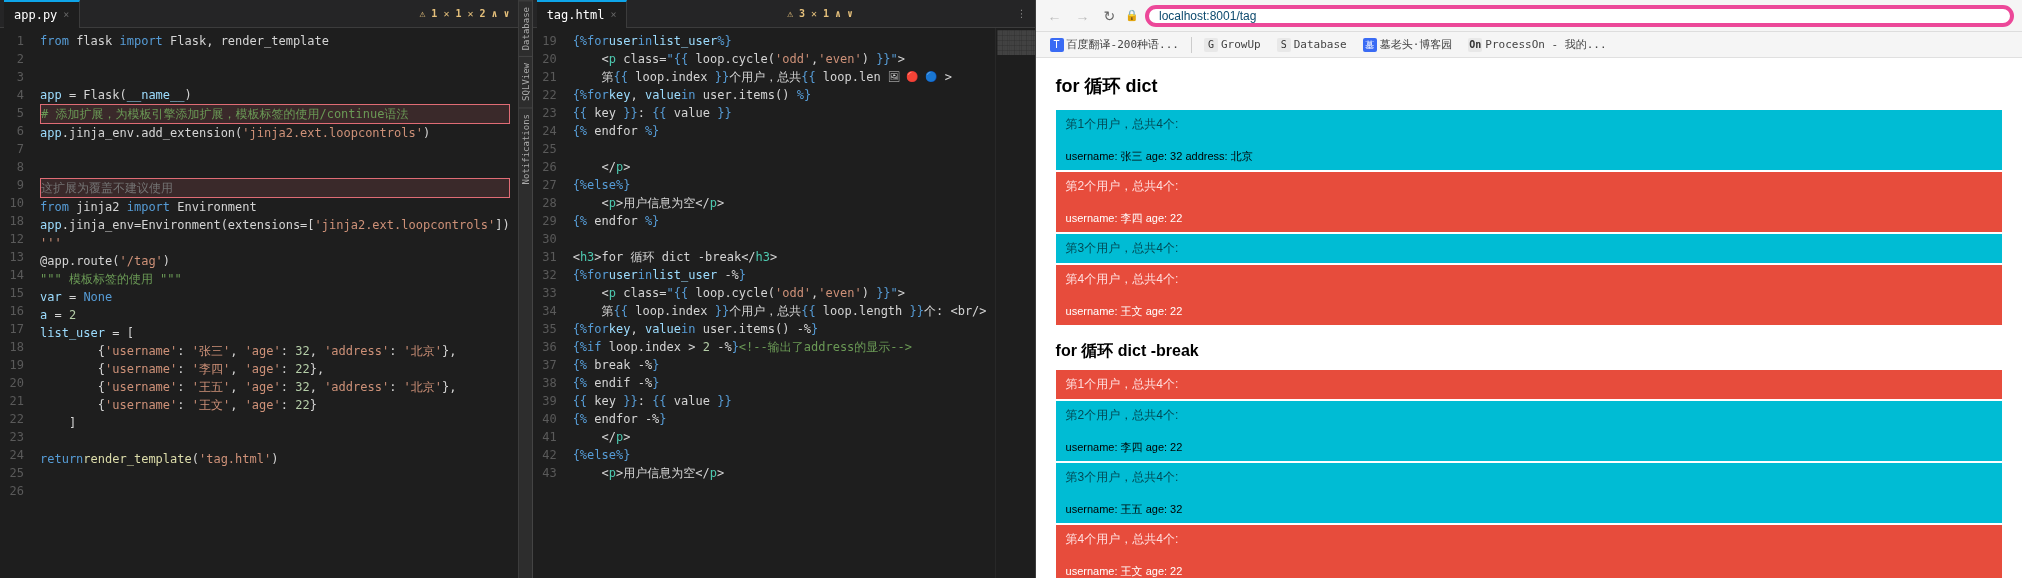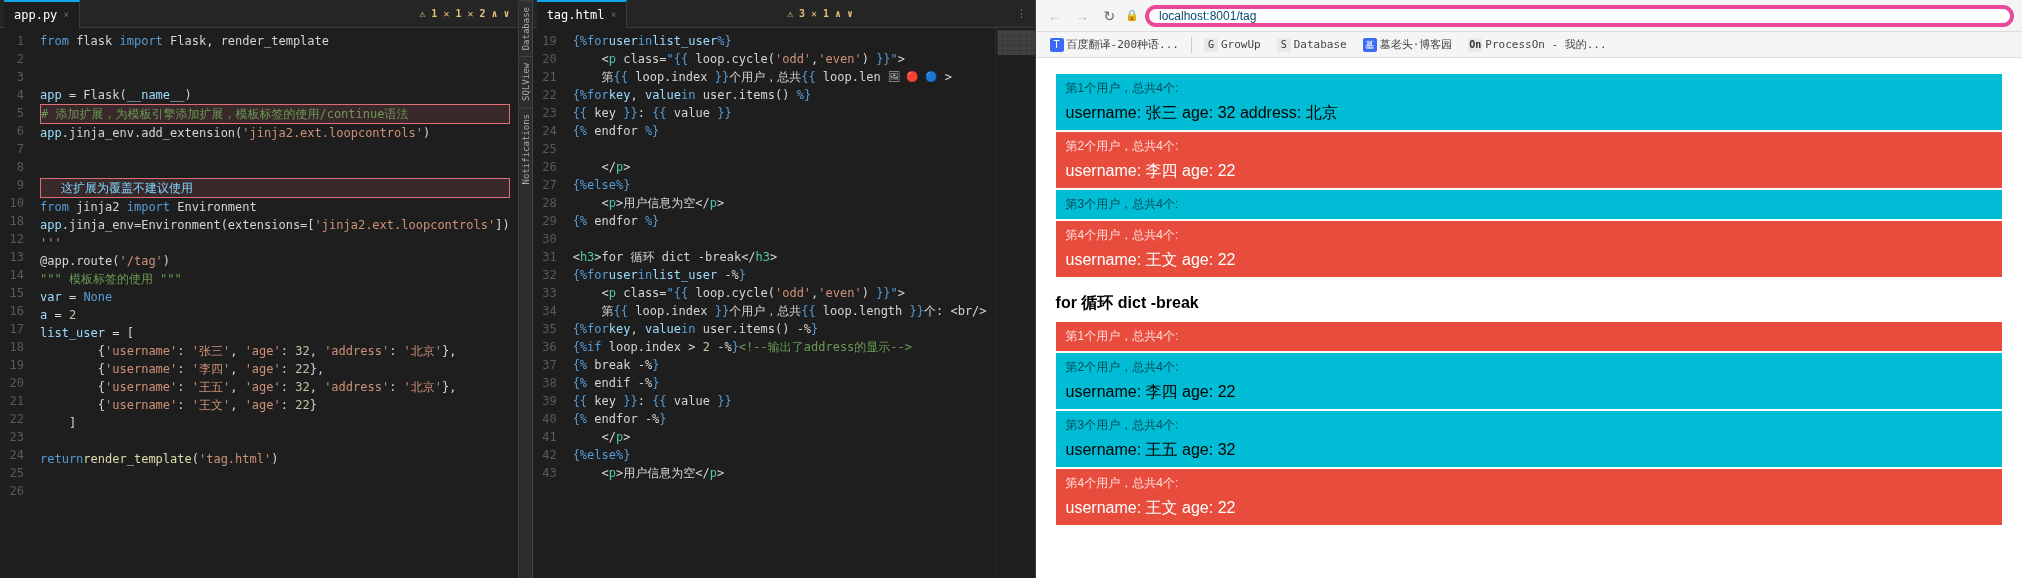--- a/index.html
+++ b/index.html
@@ -53,21 +53,21 @@
     .browser-content { flex: 1; overflow-y: auto; padding: 16px 20px; background: #fff; font-family: 'SimSun', '宋体', serif; }
 
     .section-title { font-size: 18px; font-weight: bold; color: #000; margin-bottom: 12px; font-family: sans-serif; }
     .sub-section-title { font-size: 16px; font-weight: bold; color: #000; margin: 16px 0 8px 0; font-family: sans-serif; }
 
     .user-card { padding: 6px 10px; margin-bottom: 2px; font-size: 13px; font-family: sans-serif; }
     .user-card.red { background: #e74c3c; color: #fff; }
     .user-card.cyan { background: #00bcd4; color: #000; }
     .user-card.red .user-label { color: #ffdddd; font-size: 12px; }
     .user-card.cyan .user-label { color: #004a55; font-size: 12px; }
-    .user-card .user-info { font-size: 16px; margin-top: 6px; }
+    .user-card .user-info { font-size: 11px; margin-top: 16px; }
 
     .tab-gutter { display: flex; align-items: center; margin-left: auto; gap: 4px; padding-right: 4px; font-weight: bold; }
 
     .minimap { width: 40px; background: #1e1e1e; border-left: 1px solid #333; }
 
     
     .code-area::-webkit-scrollbar { width: 6px; height: 6px; }
     .code-area::-webkit-scrollbar-track { background: #1e1e1e; }
     .code-area::-webkit-scrollbar-thumb { background: #555; }
 
@@ -119,21 +119,21 @@
     </div>
     <div class="code-area">
       <div class="code-line"><span class="kw">from</span> flask <span class="kw">import</span> Flask, render_template</div>
       <div class="code-line">&nbsp;</div>
       <div class="code-line">&nbsp;</div>
       <div class="code-line"><span class="var">app</span> = Flask(<span class="var">__name__</span>)</div>
       <div class="code-line" style="border: 1px solid #e06c75; background: rgba(224,108,117,0.15);"><span class="cmt"># 添加扩展，为模板引擎添加扩展，模板标签的使用/continue语法</span></div>
       <div class="code-line"><span class="var">app</span>.jinja_env.add_extension(<span class="str">'jinja2.ext.loopcontrols'</span>)</div>
       <div class="code-line">&nbsp;</div>
       <div class="code-line">&nbsp;</div>
-      <div class="code-line" style="border: 1px solid #e06c75; background: rgba(224,108,117,0.15);"><span style="color:#7dd3fc;padding-left:20px;">这扩展为覆盖不建议使用</span></div>
+      <div class="code-line" style="border: 1px solid #e06c75; background: rgba(224,108,117,0.15);"><span style="color:#737373;">这扩展为覆盖不建议使用</span></div>
       <div class="code-line"><span class="kw">from</span> jinja2 <span class="kw">import</span> Environment</div>
       <div class="code-line"><span class="var">app</span>.jinja_env=Environment(extensions=[<span class="str">'jinja2.ext.loopcontrols'</span>])</div>
       <div class="code-line"><span class="str">'''</span></div>
       <div class="code-line"><span class="op">@</span>app.route(<span class="str">'/tag'</span>)</div>
       <div class="code-line">    <span class="cmt">""" 模板标签的使用 """</span></div>
       <div class="code-line">    <span class="var">var</span> = <span class="kw">None</span></div>
       <div class="code-line">    <span class="var">a</span> = <span class="num">2</span></div>
       <div class="code-line">    <span class="var">list_user</span> = [</div>
       <div class="code-line">        {<span class="str">'username'</span>: <span class="str">'张三'</span>, <span class="str">'age'</span>: <span class="num">32</span>, <span class="str">'address'</span>: <span class="str">'北京'</span>},</div>
       <div class="code-line">        {<span class="str">'username'</span>: <span class="str">'李四'</span>, <span class="str">'age'</span>: <span class="num">22</span>},</div>
@@ -251,20 +251,21 @@
     <div class="bookmark-item">
       <span class="bookmark-icon" style="background:#3a6bf4; color:#fff; font-size:9px;">墓</span>
       <span>墓老头·博客园</span>
     </div>
     <div class="bookmark-item">
       <span class="bookmark-icon" style="background:#e8e8e8; color:#333; font-weight:bold;">On</span>
       <span>ProcessOn - 我的...</span>
     </div>
   </div>
   <div class="browser-content">
+    <div class="section-title">for 循环 dict</div>
 
     <div class="user-card cyan">
       <div class="user-label">第1个用户，总共4个:</div>
       <div class="user-info">username: 张三 age: 32 address: 北京</div>
     </div>
     <div class="user-card red">
       <div class="user-label">第2个用户，总共4个:</div>
       <div class="user-info">username: 李四 age: 22</div>
     </div>
     <div class="user-card cyan">

